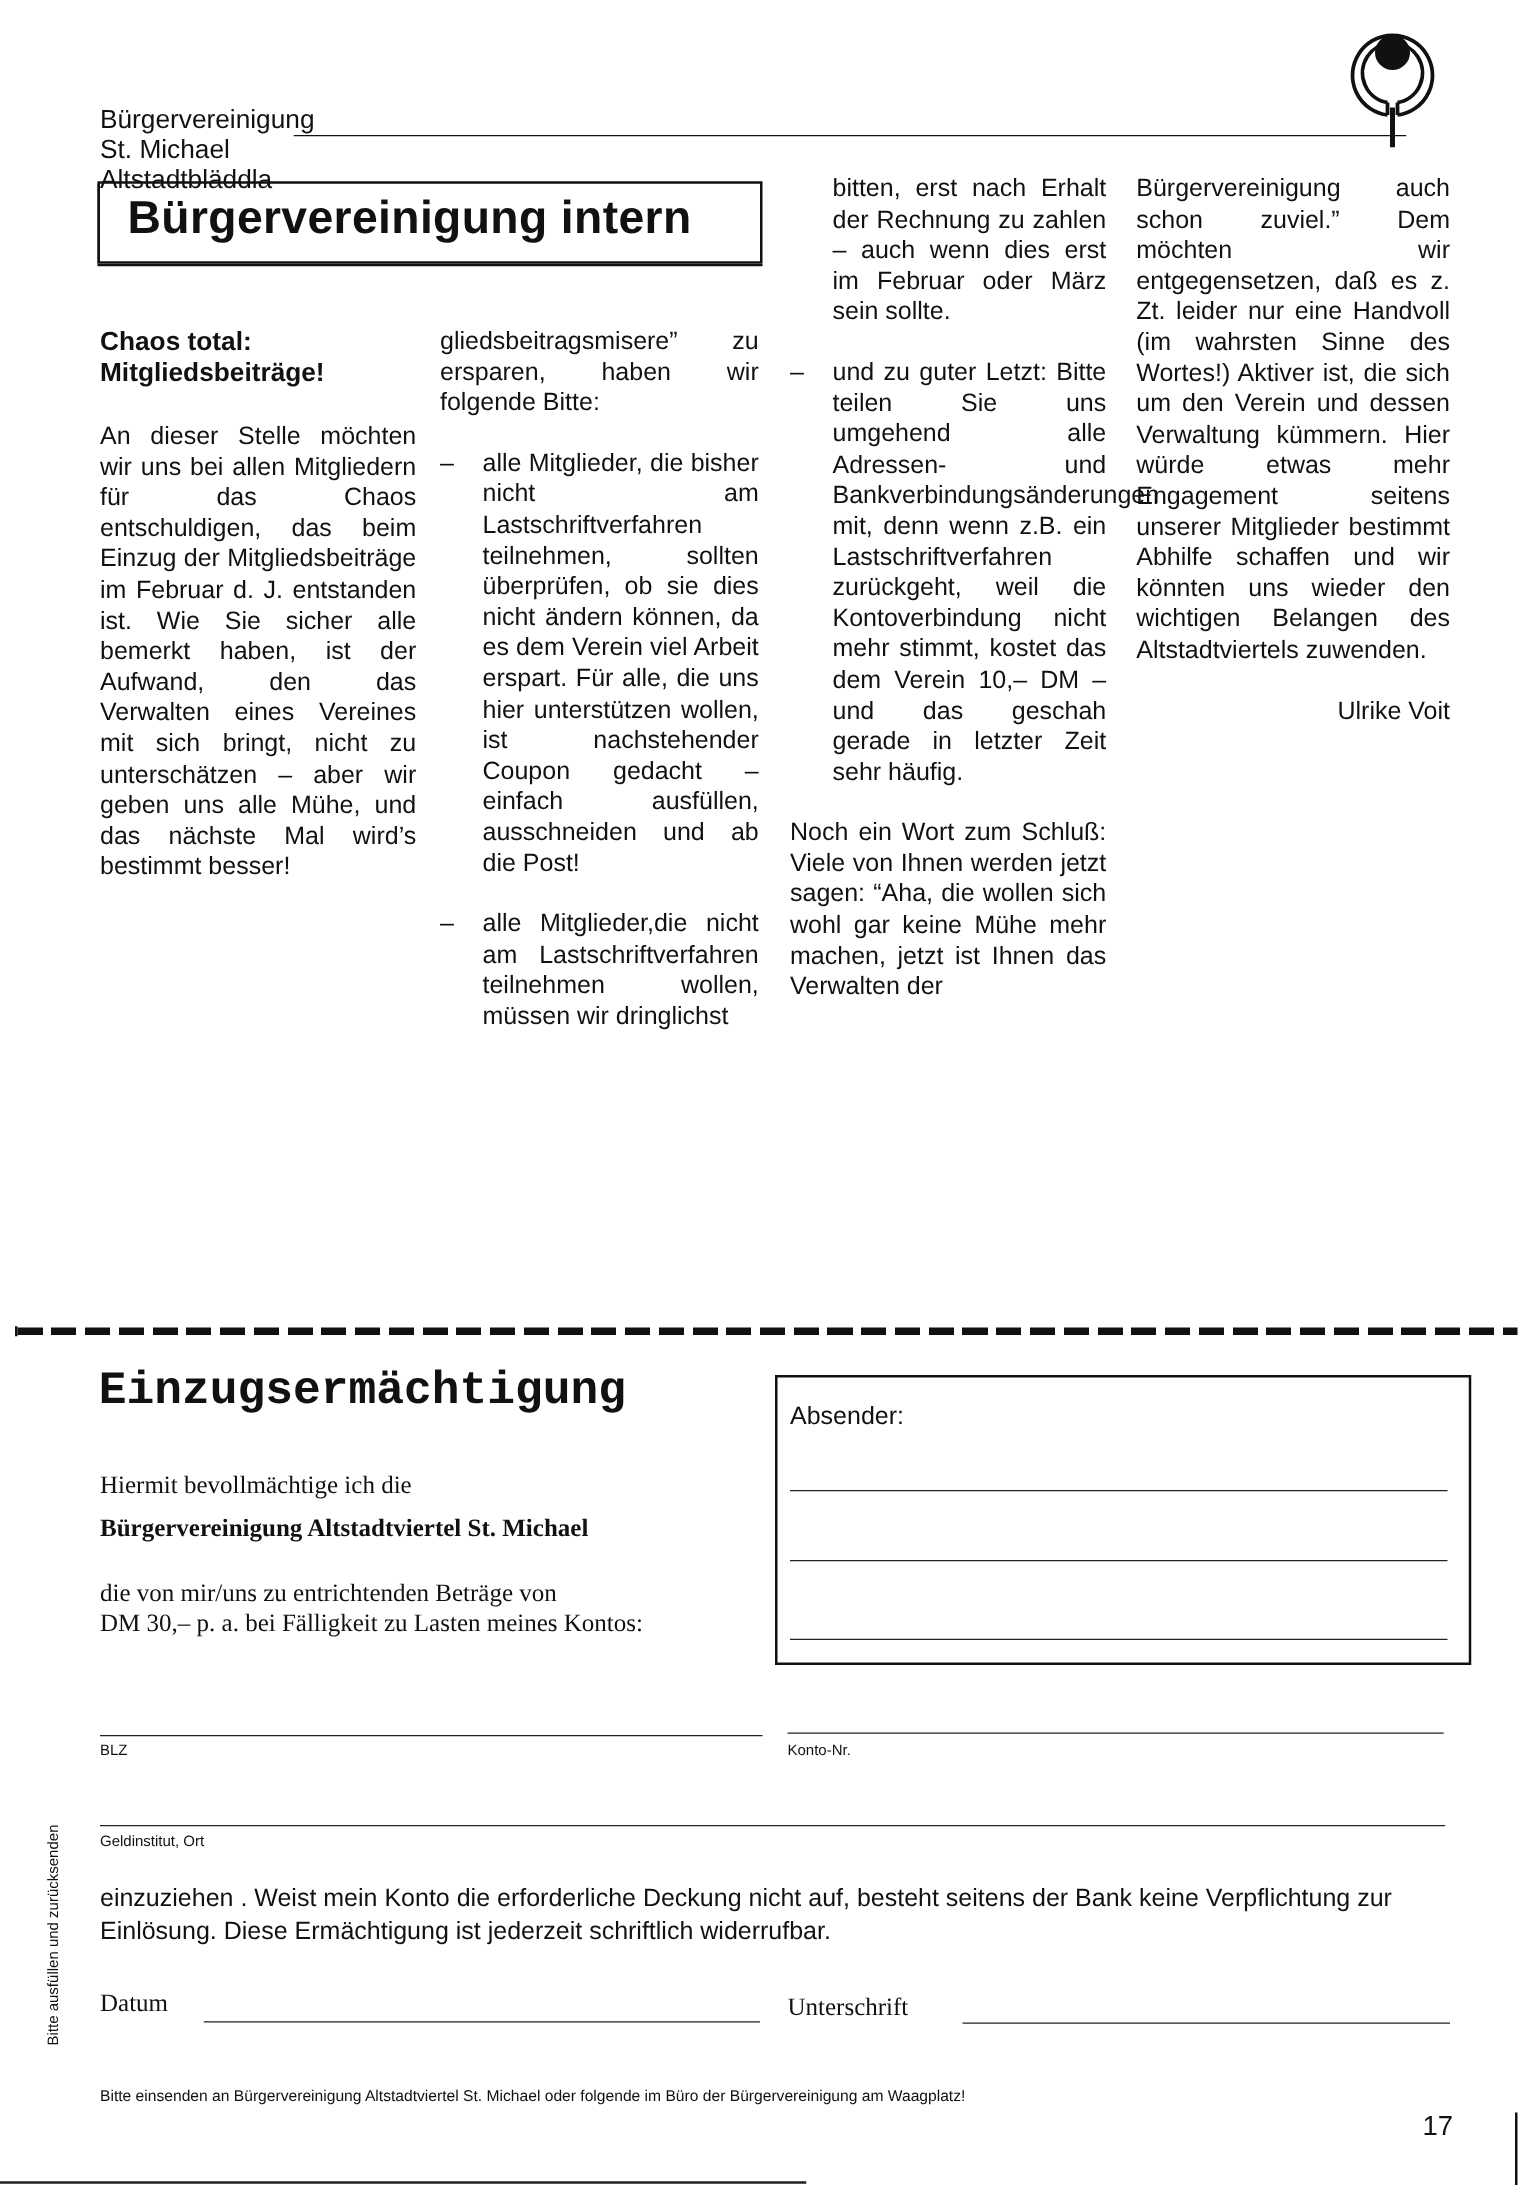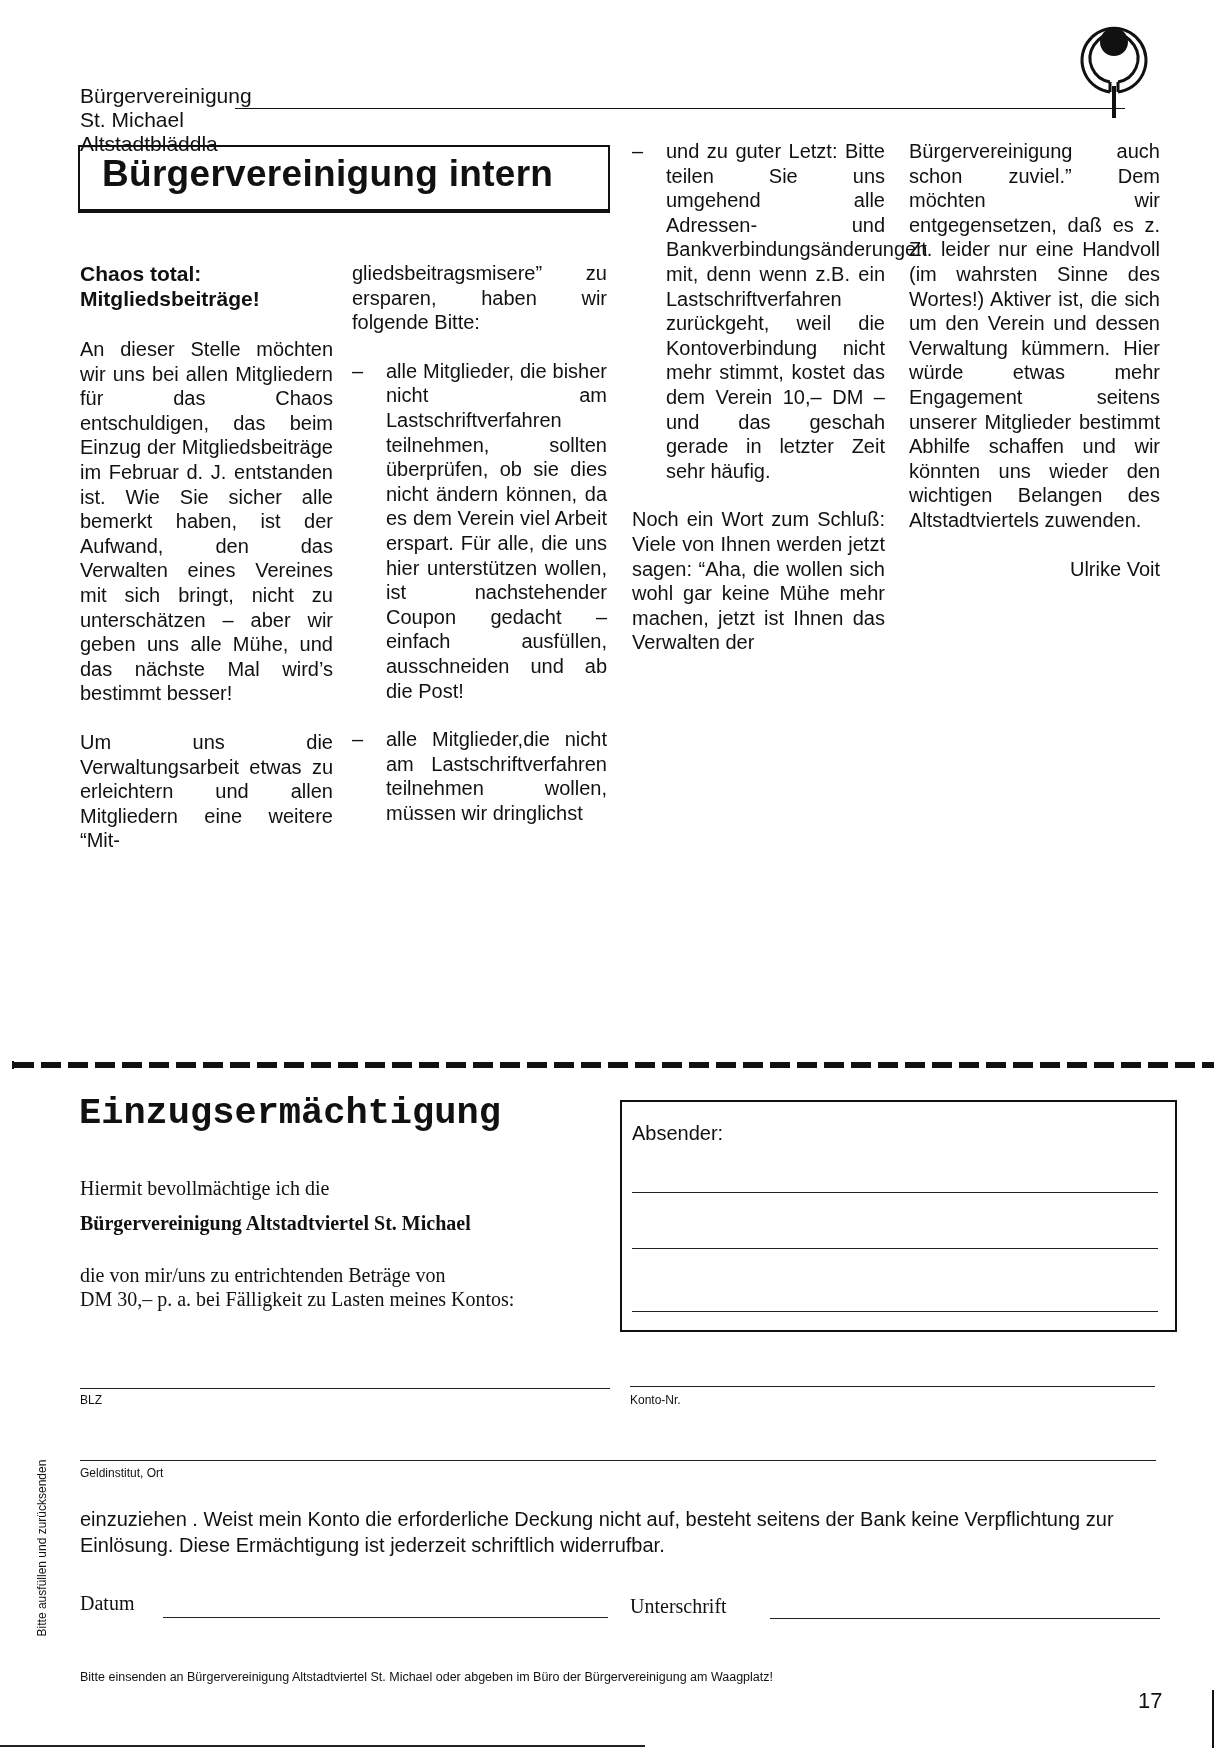--- a/index.html
+++ b/index.html
@@ -62,30 +62,30 @@
 <div class="abs titlebox">
   <span>Bürgervereinigung intern</span>
 </div>
 
 <div class="abs col c1">
   <p class="h">
     <span>Chaos total:</span><br>
     <span>Mitgliedsbeiträge!</span>
   </p>
   <p>An dieser Stelle möchten wir uns bei allen Mitgliedern für das Chaos entschuldigen, das beim Einzug der Mitgliedsbeiträge im Februar d. J. entstanden ist. Wie Sie sicher alle bemerkt haben, ist der Aufwand, den das Verwalten eines Vereines mit sich bringt, nicht zu unterschätzen – aber wir geben uns alle Mühe, und das nächste Mal wird’s bestimmt besser!</p>
-  <p class="nomb">Um uns die Verwaltungsarbeit etwas zu erleichtern und allen Mitgliedern eine weitere “Mit-</p>
 </div>
 
 <div class="abs col c2">
   <p>gliedsbeitragsmisere” zu ersparen, haben wir folgende Bitte:</p>
   <p class="dash">alle Mitglieder, die bisher nicht am Lastschriftverfahren teilnehmen, sollten überprüfen, ob sie dies nicht ändern können, da es dem Verein viel Arbeit erspart. Für alle, die uns hier unterstützen wollen, ist nachstehender Coupon gedacht – einfach ausfüllen, ausschneiden und ab die Post!</p>
   <p class="dash nomb">alle Mitglieder,die nicht am Lastschriftverfahren teilnehmen wollen, müssen wir dringlichst</p>
 </div>
 
 <div class="abs col c3">
+  <p style="padding-left:34px">bitten, erst nach Erhalt der Rechnung zu zahlen – auch wenn dies erst im Februar oder März sein sollte.</p>
   <p class="dash">und zu guter Letzt: Bitte teilen Sie uns umgehend alle Adressen- und Bankverbindungsänderungen mit, denn wenn z.B. ein Lastschriftverfahren zurückgeht, weil die Kontoverbindung nicht mehr stimmt, kostet das dem Verein 10,– DM – und das geschah gerade in letzter Zeit sehr häufig.</p>
   <p class="nomb">Noch ein Wort zum Schluß: Viele von Ihnen werden jetzt sagen: “Aha, die wollen sich wohl gar keine Mühe mehr machen, jetzt ist Ihnen das Verwalten der</p>
 </div>
 
 <div class="abs col c4">
   <p>Bürgervereinigung auch schon zuviel.” Dem möchten wir entgegensetzen, daß es z. Zt. leider nur eine Handvoll (im wahrsten Sinne des Wortes!) Aktiver ist, die sich um den Verein und dessen Verwaltung kümmern. Hier würde etwas mehr Engagement seitens unserer Mitglieder bestimmt Abhilfe schaffen und wir könnten uns wieder den wichtigen Belangen des Altstadtviertels zuwenden.</p>
   <p style="text-align:right">Ulrike Voit</p>
 </div>
 
 <div class="abs cutline"></div>
@@ -114,16 +114,16 @@
   <span>Bitte ausfüllen und zurücksenden</span>
 </div>
 
 <div class="abs legal">einzuziehen . Weist mein Konto die erforderliche Deckung nicht auf, besteht seitens der Bank keine Verpflichtung zur Einlösung. Diese Ermächtigung ist jederzeit schriftlich widerrufbar.</div>
 
 <div class="abs ftxt" style="left:80px; top:1592px;">Datum</div>
 <div class="abs line" style="left:163px; top:1617px; width:445px;"></div>
 <div class="abs ftxt" style="left:630px; top:1595px;">Unterschrift</div>
 <div class="abs line" style="left:770px; top:1618px; width:390px;"></div>
 
-<div class="abs footnote">Bitte einsenden an Bürgervereinigung Altstadtviertel St. Michael oder abgeben im Büro der Bürgervereinigung am Waagplatz!</div>
+<div class="abs footnote">Bitte einsenden an Bürgervereinigung Altstadtviertel St. Michael oder folgende im Büro der Bürgervereinigung am Waagplatz!</div>
 <div class="abs pagenum">17</div>
 <div class="abs" style="left:1212px; top:1690px; width:2px; height:58px; background:#111;"></div>
 <div class="abs line" style="left:0; top:1745px; width:645px; border-top-width:2px;"></div>
 
 </body></html>

